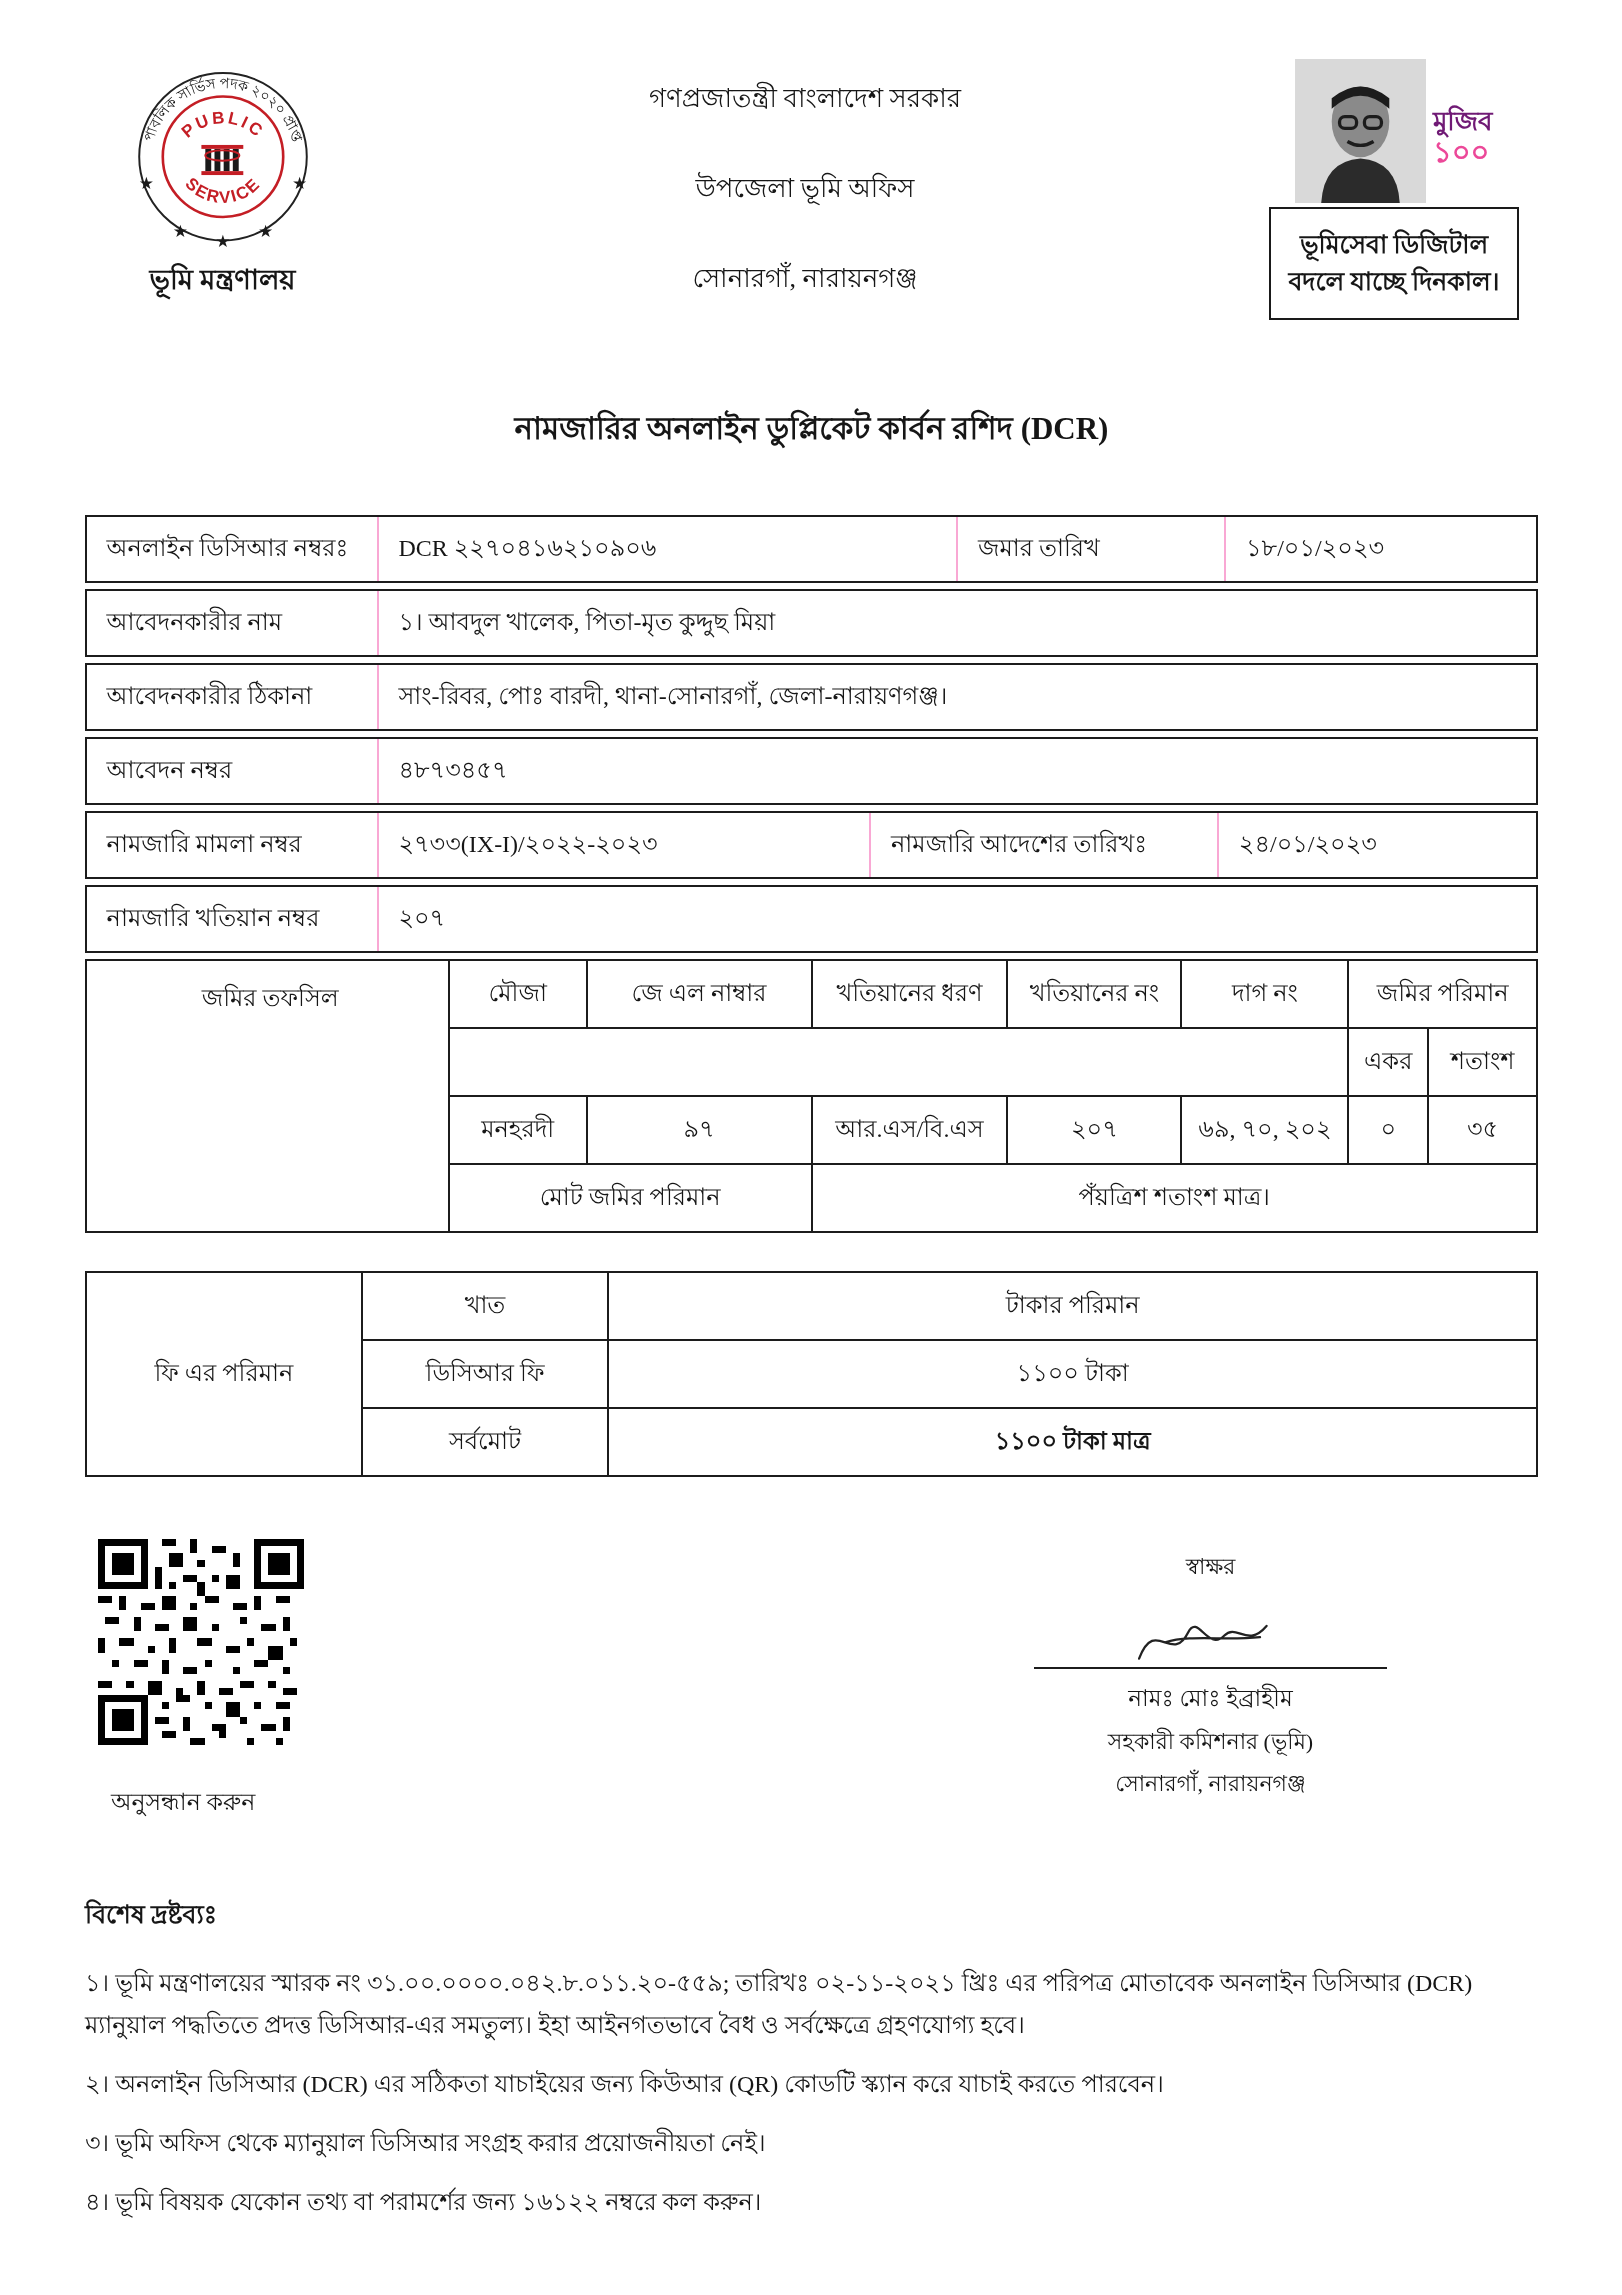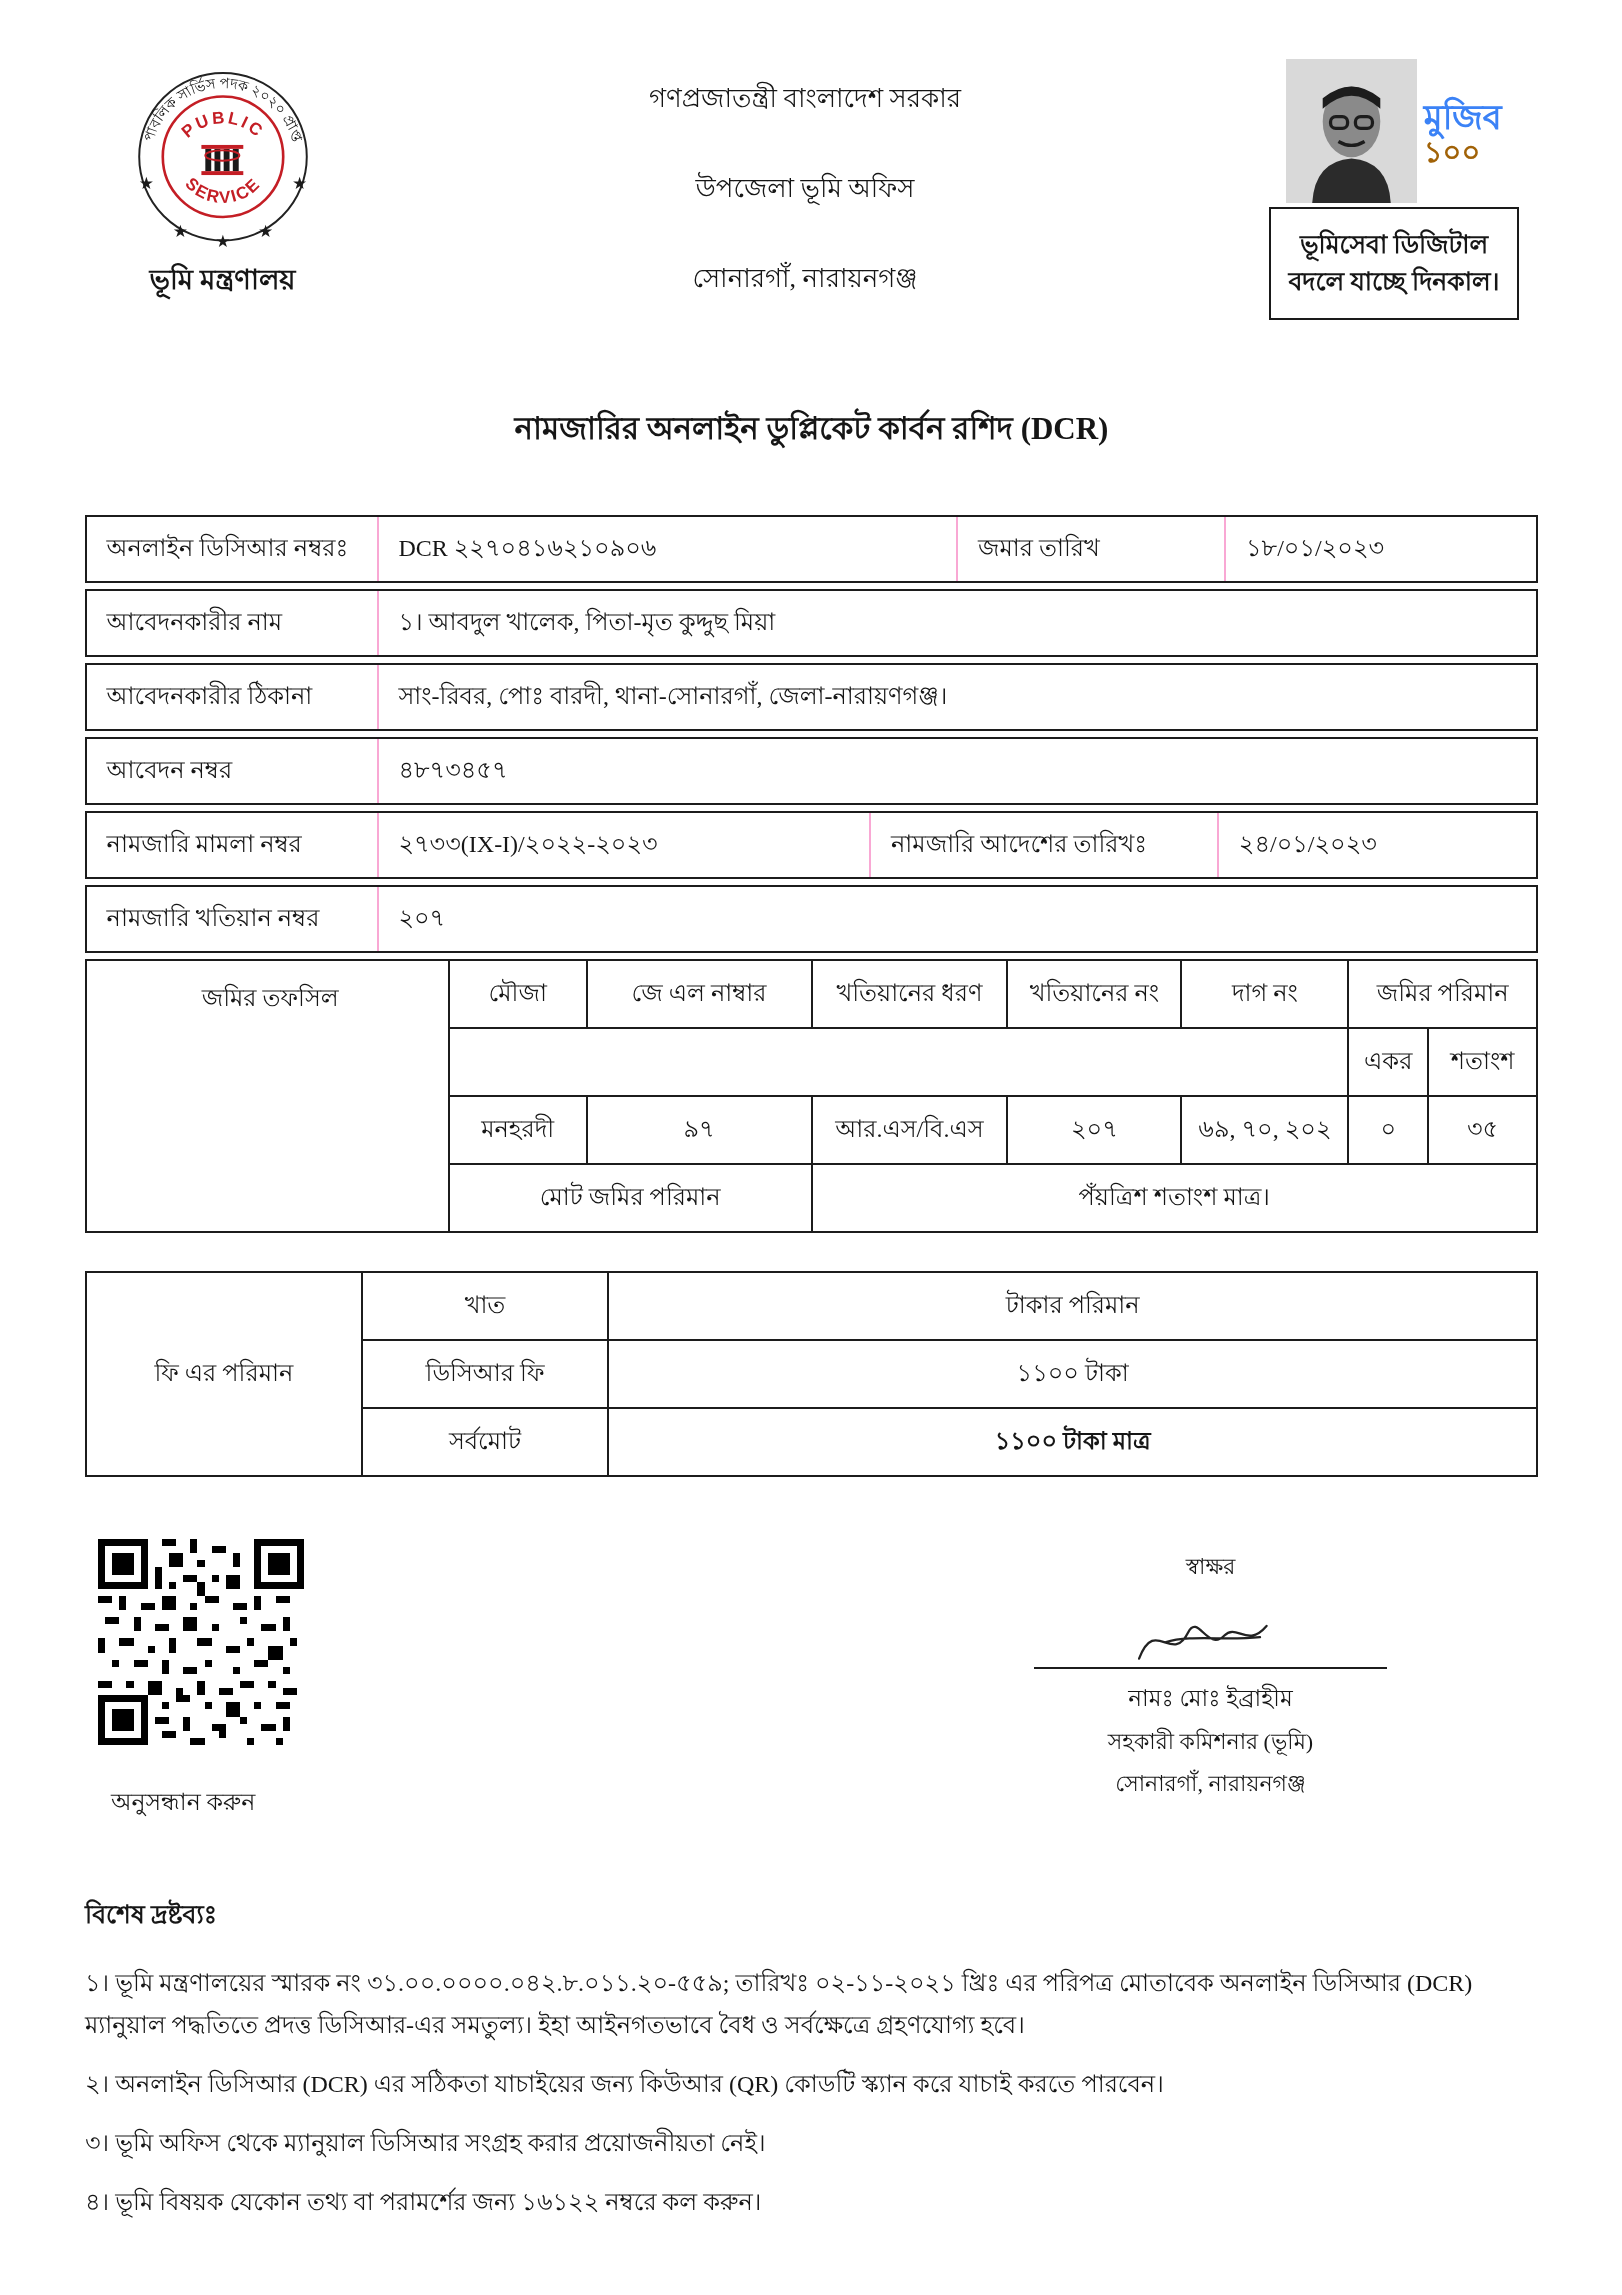--- a/index.html
+++ b/index.html
@@ -26,22 +26,22 @@
 
   .hdr-right { width: 288px; display: flex; flex-direction: column; align-items: center; }
   .mujib-logo { display: flex; align-items: flex-end; gap: 6.5px; height: 151px; }
   .mujib-photo {
     width: 131px; height: 144px;
     background: linear-gradient(160deg, #f2f2f2 0%, #e8e8e8 30%, #cfcfcf 100%);
     position: relative; overflow: hidden;
   }
   .mujib-photo svg { width: 100%; height: 100%; display: block; }
   .mujib-mark { display: flex; flex-direction: column; align-items: flex-start; padding-bottom: 36px; }
-  .mujib-word { font-size: 34px; font-weight: bold; color: #3b82f6; line-height: 1; }
-  .mujib-100 { font-size: 29px; font-weight: bold; color: #a16207; line-height: 1; margin-top: 2.6px; }
+  .mujib-word { font-size: 26px; font-weight: bold; color: #701a75; line-height: 1; }
+  .mujib-100 { font-size: 29px; font-weight: bold; color: #ec4899; line-height: 1; margin-top: 2.6px; }
   .digital-box {
     margin-top: 3.9px;
     border: 2.6px solid #1a1a1a;
     padding: 17px 17px;
     text-align: center;
   }
   .digital-box .dline { font-size: 25px; font-weight: bold; line-height: 1.5; }
 
   
   .doc-title { text-align: center; font-size: 31px; font-weight: bold; margin: 56px 0 59px 0; }

